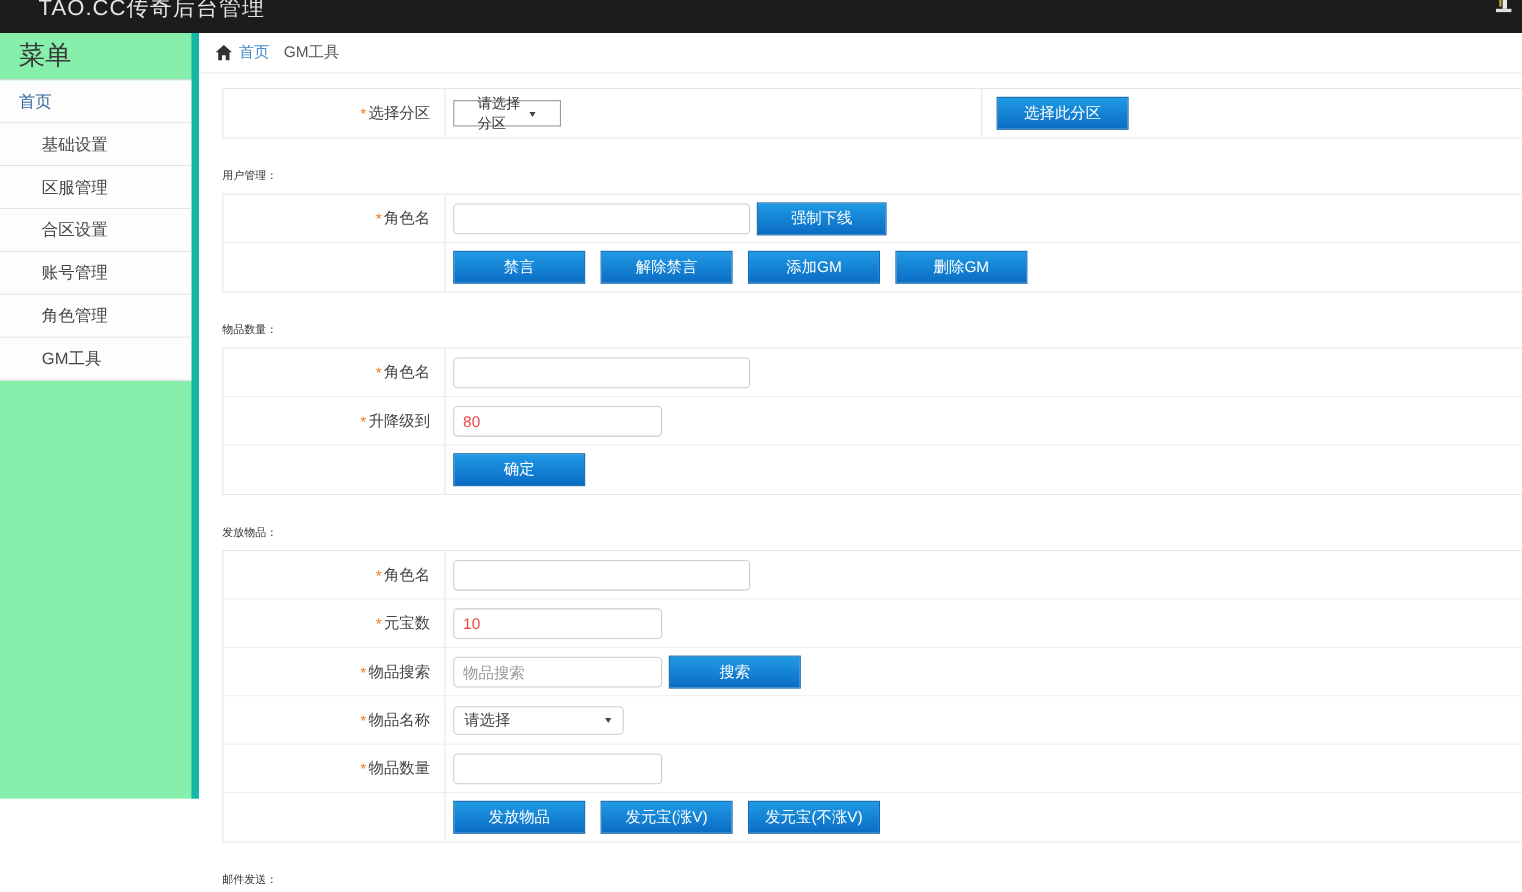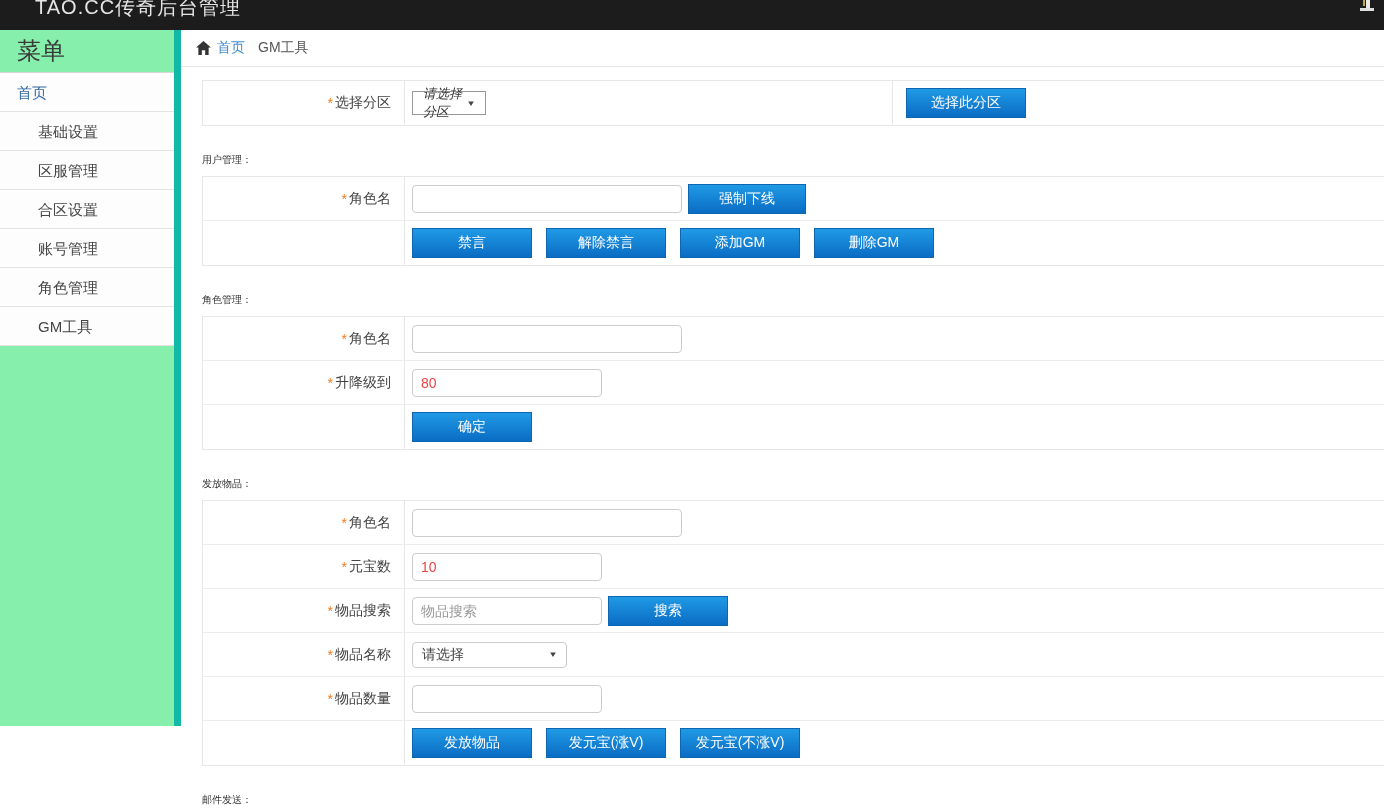--- a/index.html
+++ b/index.html
@@ -58,22 +58,22 @@
               padding-left:7px; border-right:1px solid #e7e7e7; }
   .zone-btn-cell { display:flex; align-items:center; padding-left:13px; flex:1; }
 
   .txt { height:28px; border:1px solid #ccc; border-radius:4px; padding:0 8px;
          font-size:14px; color:#ef4444; outline:none; background:#fff; }
   .txt::placeholder { color:#999; }
   .w270 { width:270px; } .w190 { width:190px; }
 
   .fake-select { display:inline-flex; align-items:center; justify-content:space-between;
                  background:#fff; cursor:pointer; }
-  .select-native { width:74px; height:24px; border:1px solid #999;
-                   font-size:13px; color:#333; padding:0 10px;font-style:italic; }
+  .select-native { width:98px; height:24px; border:1px solid #999;
+                   font-size:13px; color:#333; padding:0 21px; }
   .select-round  { width:155px; height:26px; border:1px solid #ccc; border-radius:4px;
                    font-size:14px; color:#444; padding:0 9px; }
   .fake-select .arrow { font-size:8px; color:#444; transform:scaleX(1.2); }
 
   .btn { display:inline-flex; align-items:center; justify-content:center;
          height:30px; min-width:120px; padding:0 14px;
          background:linear-gradient(180deg,#209ae5 0%,#0a6cc4 100%);
          border:1px solid #0e66b0; border-radius:0;
          color:#fff; font-size:14px; cursor:pointer; white-space:nowrap; }
   .btn-sm { min-width:118px; }
@@ -149,21 +149,21 @@
       <div class="label-cell"></div>
       <div class="btn-row-cell">
         <button class="btn">禁言</button>
         <button class="btn">解除禁言</button>
         <button class="btn">添加GM</button>
         <button class="btn">删除GM</button>
       </div>
     </div>
   </div>
 
-  <div class="section-title">角色管理：</div>
+  <div class="section-title">物品数量：</div>
   <div class="formbox">
     <div class="frow">
       <div class="label-cell">
         <span class="req">*</span>
         <span>角色名</span>
       </div>
       <div class="input-cell">
         <input class="txt w270" type="text" value="" style="">
       </div>
     </div>

